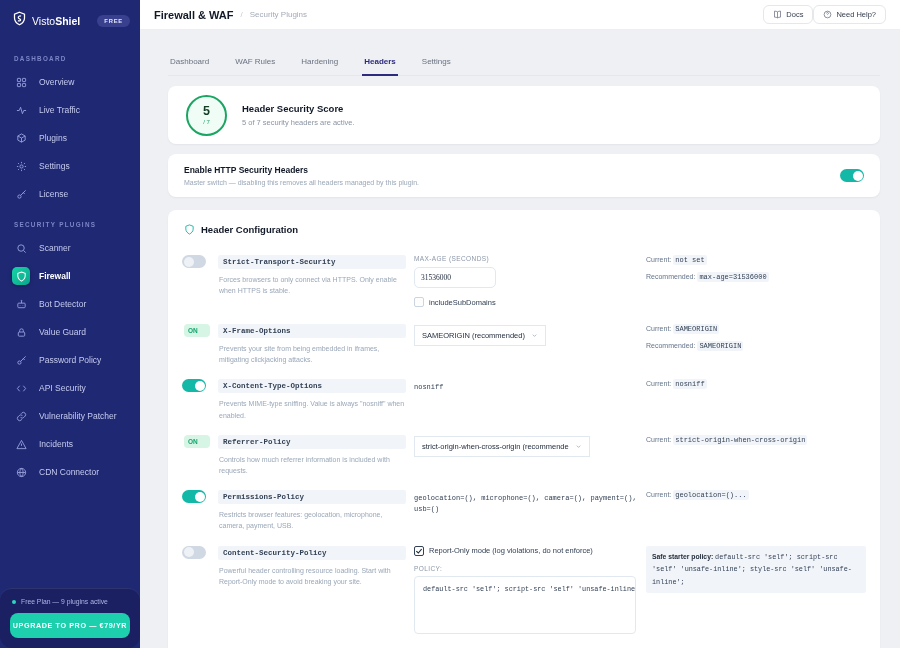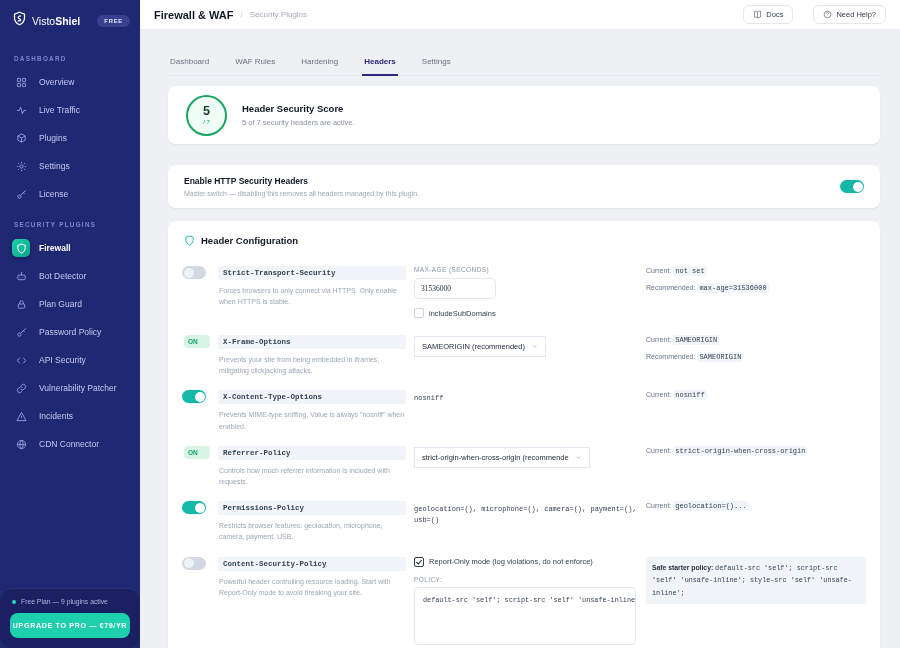--- a/index.html
+++ b/index.html
@@ -22,38 +22,38 @@
   .plan-line { display:flex; align-items:center; gap:5px; color:#aeb5e4; font-size:6.8px; margin:0 2px 8px; }
   .plan-dot { width:4px; height:4px; border-radius:50%; background:#2dd4bf; }
   .upgrade-btn { display:block; width:100%; background:#1ecfae; color:#fff; font-family:"Liberation Sans",sans-serif; font-size:7.2px; font-weight:bold; letter-spacing:.6px; text-align:center; padding:8px 0; border-radius:8px; border:none; cursor:pointer; }
 
   
   .main { position:absolute; left:140px; right:0; top:0; bottom:0; }
   .topbar { height:30px; background:#fff; border-bottom:1px solid #eceef3; display:flex; align-items:center; padding:0 14px; }
   .crumb-primary { font-size:11px; font-weight:bold; color:#111827; }
   .crumb-sep { font-size:8px; color:#c4cad4; margin:0 7px; }
   .crumb-secondary { font-size:8px; color:#a4abb7; }
-  .topbar-actions { margin-left:auto; display:flex; gap:20px; }
+  .topbar-actions { margin-left:auto; display:flex; gap:0; }
   .hbtn { display:flex; align-items:center; gap:4px; border:1px solid #e5e7eb; border-radius:6px; padding:4px 9px; font-size:7.5px; color:#374151; background:#fff; cursor:pointer; }
   .hbtn svg { color:#6b7280; }
 
   .content { padding:0 20px 0 28px; }
   .tabs { display:flex; gap:22px; border-bottom:1px solid #e3e7ee; margin-top:27px; }
   .tab { font-size:8px; color:#6b7280; padding:0 2px 8px; cursor:pointer; }
   .tab.active { color:#2e2a7e; font-weight:bold; border-bottom:2px solid #2e2a7e; margin-bottom:-1px; }
 
   .card { background:#fff; border-radius:8px; box-shadow:0 1px 2px rgba(16,24,40,.05); }
   .score-card { display:flex; align-items:center; gap:15px; padding:8px 18px; margin-top:10px; height:58px; }
   .score-circle { width:41px; height:41px; border:2.5px solid #1ba562; border-radius:50%; background:#f0fdf6; display:flex; flex-direction:column; align-items:center; justify-content:center; flex:0 0 auto; }
   .score-num { font-size:12.5px; font-weight:bold; color:#123f26; line-height:1; }
   .score-den { font-size:6px; color:#1ba562; margin-top:1px; }
   .score-title { font-size:9.5px; font-weight:bold; color:#111827; }
   .score-sub { font-size:7.5px; color:#8b94a3; margin-top:4px; }
 
-  .enable-card { display:flex; align-items:center; padding:9px 16px; margin-top:21px; height:43px; }
+  .enable-card { display:flex; align-items:center; padding:9px 16px; margin-top:10px; height:43px; }
   .enable-title { font-size:8.5px; font-weight:bold; color:#111827; }
   .enable-sub { font-size:7px; color:#9aa7b8; margin-top:4px; }
 
   .toggle { width:24px; height:13px; border-radius:7px; position:relative; flex:0 0 auto; cursor:pointer; }
   .toggle.on { background:#14b8a6; }
   .toggle.off { background:#cfd8e3; }
   .toggle .knob { position:absolute; top:1.5px; width:10px; height:10px; border-radius:50%; background:#fff; }
   .toggle.on .knob { right:1.5px; }
   .toggle.off .knob { left:1.5px; background:#eef2f6; }
   .ml-auto { margin-left:auto; }
@@ -144,20 +144,29 @@
         <svg width="11" height="11" viewBox="0 0 24 24" fill="none" stroke="currentColor" stroke-width="2">
           <circle cx="7.5" cy="16.5" r="3.5"></circle>
           <path d="M10.5 13.5L21 3M16 8l3 3"></path>
         </svg>
       </span>
     <span class="nav-label">License</span>
   </div>
 
   <div class="sec-label">SECURITY PLUGINS</div>
 
+  <div class="nav-item">
+    <span class="icon-slot">
+        <svg width="11" height="11" viewBox="0 0 24 24" fill="none" stroke="currentColor" stroke-width="2">
+          <circle cx="11" cy="11" r="7"></circle>
+          <path d="M21 21l-4.3-4.3"></path>
+        </svg>
+      </span>
+    <span class="nav-label">Scanner</span>
+  </div>
   <div class="nav-item active">
     <span class="icon-slot">
         <svg width="11" height="11" viewBox="0 0 24 24" fill="none" stroke="currentColor" stroke-width="2.2">
           <path d="M12 2l8 3v6c0 5-3.5 8.6-8 11-4.5-2.4-8-6-8-11V5z"></path>
         </svg>
       </span>
     <span class="nav-label">Firewall</span>
   </div>
   <div class="nav-item">
     <span class="icon-slot">
@@ -170,21 +179,21 @@
       </span>
     <span class="nav-label">Bot Detector</span>
   </div>
   <div class="nav-item">
     <span class="icon-slot">
         <svg width="11" height="11" viewBox="0 0 24 24" fill="none" stroke="currentColor" stroke-width="2">
           <rect x="5" y="11" width="14" height="9" rx="2"></rect>
           <path d="M8 11V8a4 4 0 0 1 8 0v3"></path>
         </svg>
       </span>
-    <span class="nav-label">Plan Guard</span>
+    <span class="nav-label">Value Guard</span>
   </div>
   <div class="nav-item">
     <span class="icon-slot">
         <svg width="11" height="11" viewBox="0 0 24 24" fill="none" stroke="currentColor" stroke-width="2">
           <circle cx="7.5" cy="16.5" r="3.5"></circle>
           <path d="M10.5 13.5L21 3M16 8l3 3"></path>
         </svg>
       </span>
     <span class="nav-label">Password Policy</span>
   </div>

